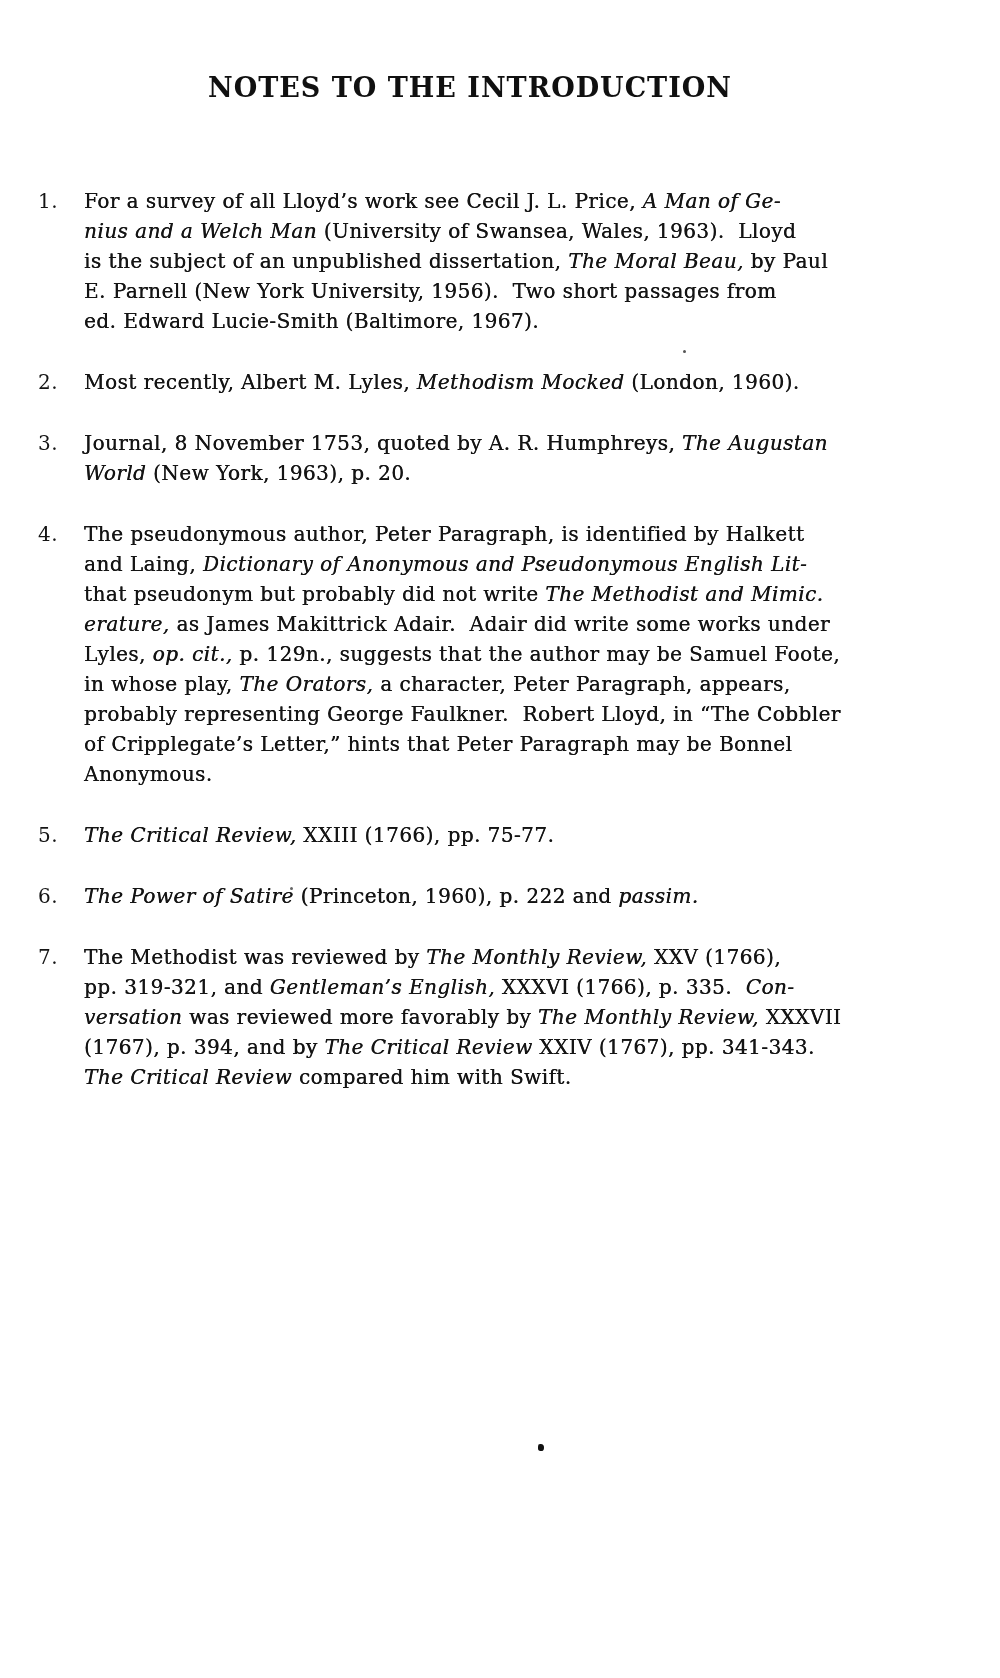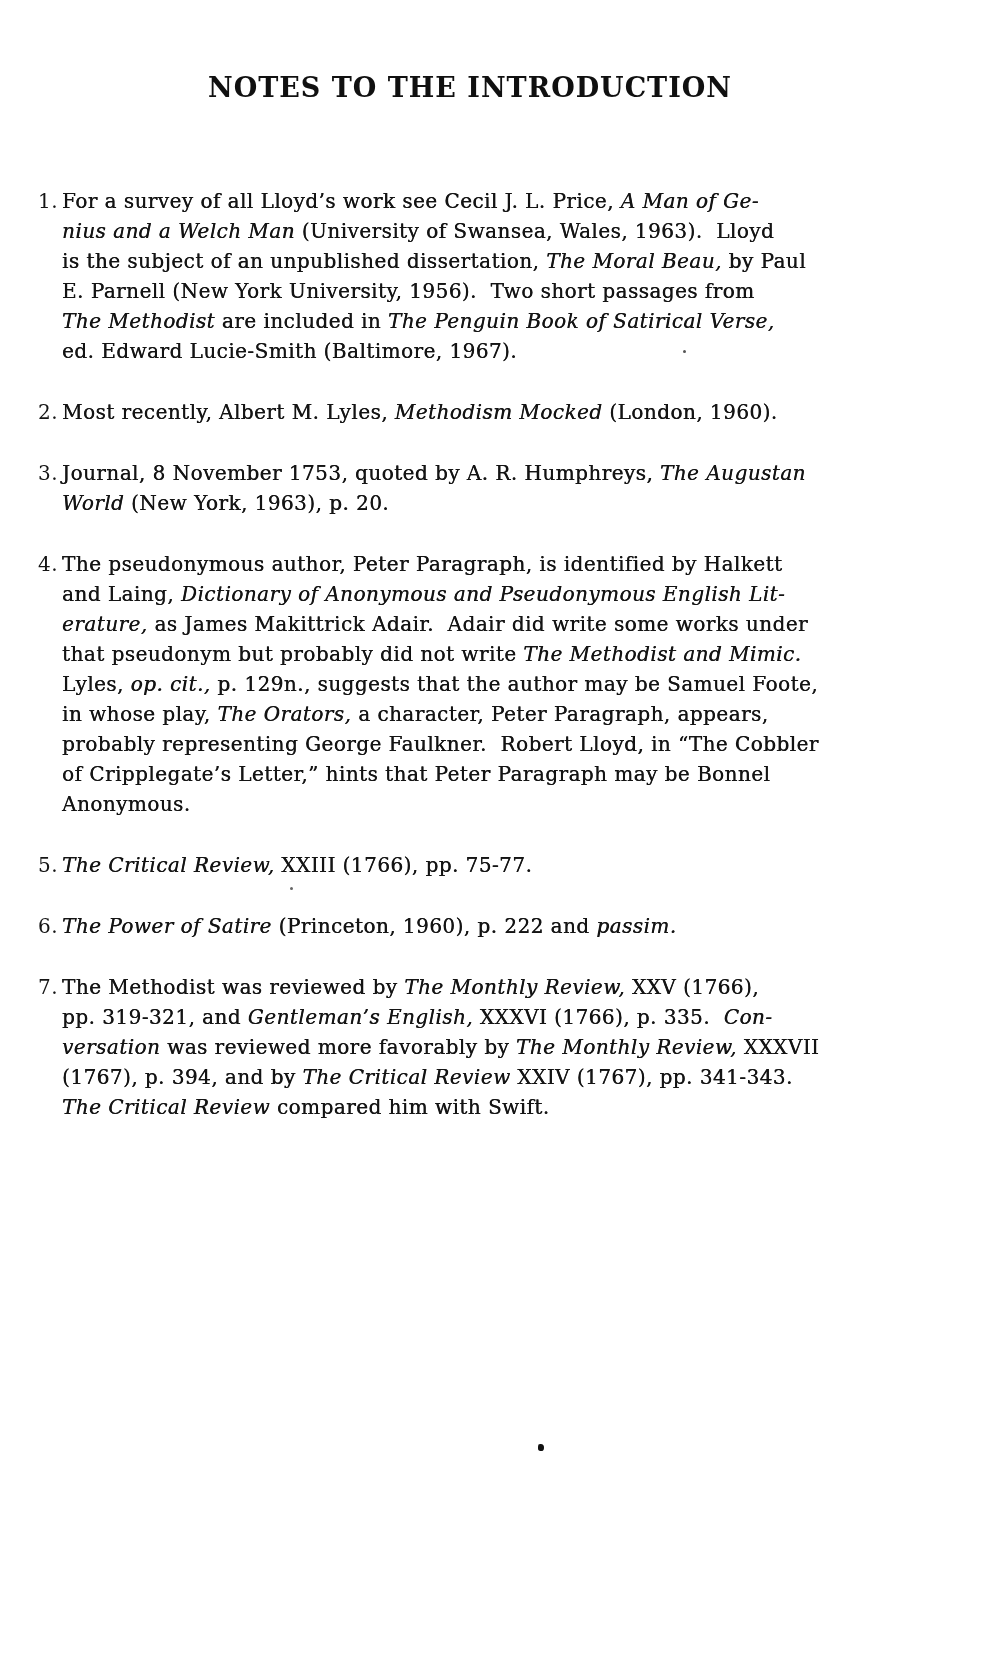--- a/index.html
+++ b/index.html
@@ -49,20 +49,21 @@
   }
   .body {
     flex: 1 1 auto;
   }
   .line {
     font-size: 20px;
     line-height: 30px;
     letter-spacing: 0.45px;
     white-space: pre;
     text-shadow: 0.3px 0 0 currentColor;
+    margin-left: 22px;
   }
   .it {
     font-style: italic;
   }
   .footer {
     position: absolute;
     top: 1712px;
     left: 414px;
     font-size: 22px;
     letter-spacing: 2px;
@@ -85,21 +86,20 @@
   <h1 class="title">NOTES TO THE INTRODUCTION</h1>
 
   <div class="notes" id="notes">
       <div class="note">
         <span class="num">1.</span>
         <div class="body">
           <div class="line"><span>For a survey of all Lloyd’s work see Cecil J. L. Price, </span><span class="it">A Man of Ge-</span></div>
           <div class="line"><span class="it">nius and a Welch Man</span><span> (University of Swansea, Wales, 1963).  Lloyd</span></div>
           <div class="line"><span>is the subject of an unpublished dissertation, </span><span class="it">The Moral Beau,</span><span> by Paul</span></div>
           <div class="line"><span>E. Parnell (New York University, 1956).  Two short passages from</span></div>
-          <div class="line"><span class="it">The Methodist</span><span> are included in </span><span class="it">The Penguin Book of Satirical Verse,</span></div>
           <div class="line"><span>ed. Edward Lucie-Smith (Baltimore, 1967).</span></div>
         </div>
       </div>
       <div class="note">
         <span class="num">2.</span>
         <div class="body">
           <div class="line"><span>Most recently, Albert M. Lyles, </span><span class="it">Methodism Mocked</span><span> (London, 1960).</span></div>
         </div>
       </div>
       <div class="note">
@@ -107,22 +107,22 @@
         <div class="body">
           <div class="line"><span>Journal, 8 November 1753, quoted by A. R. Humphreys, </span><span class="it">The Augustan</span></div>
           <div class="line"><span class="it">World</span><span> (New York, 1963), p. 20.</span></div>
         </div>
       </div>
       <div class="note">
         <span class="num">4.</span>
         <div class="body">
           <div class="line"><span>The pseudonymous author, Peter Paragraph, is identified by Halkett</span></div>
           <div class="line"><span>and Laing, </span><span class="it">Dictionary of Anonymous and Pseudonymous English Lit-</span></div>
+          <div class="line"><span>that pseudonym but probably did not write </span><span class="it">The Methodist and Mimic.</span></div>
           <div class="line"><span class="it">erature,</span><span> as James Makittrick Adair.  Adair did write some works under</span></div>
-          <div class="line"><span>that pseudonym but probably did not write </span><span class="it">The Methodist and Mimic.</span></div>
           <div class="line"><span>Lyles, </span><span class="it">op. cit.,</span><span> p. 129n., suggests that the author may be Samuel Foote,</span></div>
           <div class="line"><span>in whose play, </span><span class="it">The Orators,</span><span> a character, Peter Paragraph, appears,</span></div>
           <div class="line"><span>probably representing George Faulkner.  Robert Lloyd, in “The Cobbler</span></div>
           <div class="line"><span>of Cripplegate’s Letter,” hints that Peter Paragraph may be Bonnel</span></div>
           <div class="line"><span>Anonymous.</span></div>
         </div>
       </div>
       <div class="note">
         <span class="num">5.</span>
         <div class="body">

